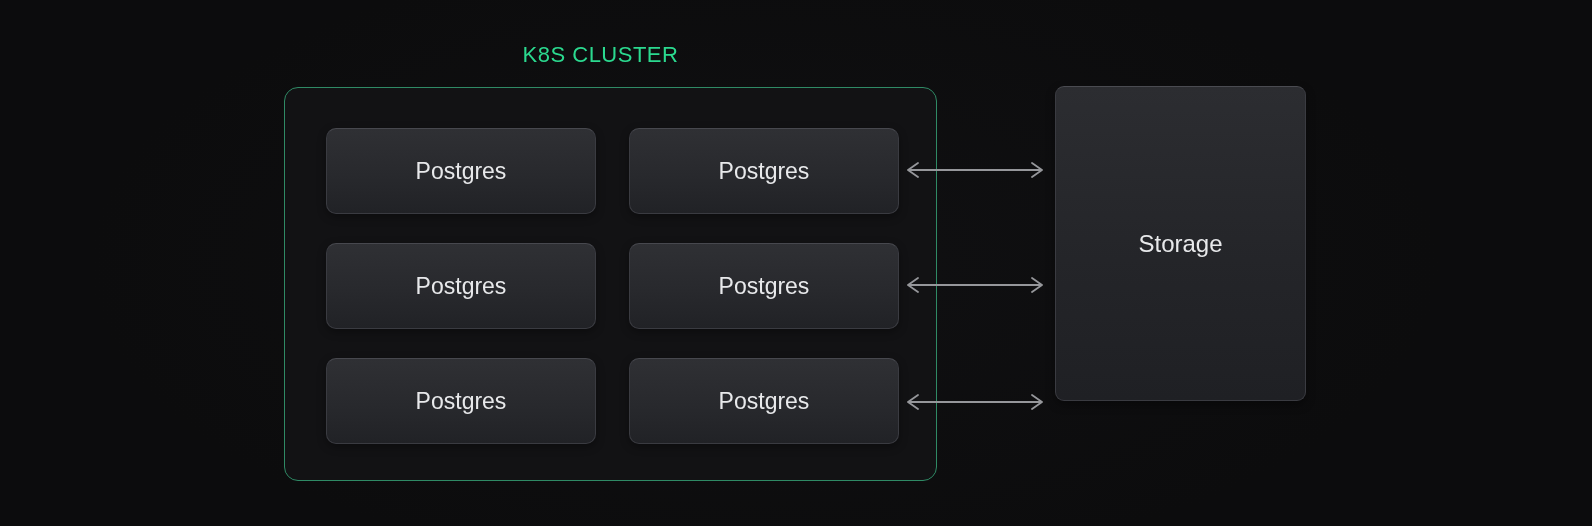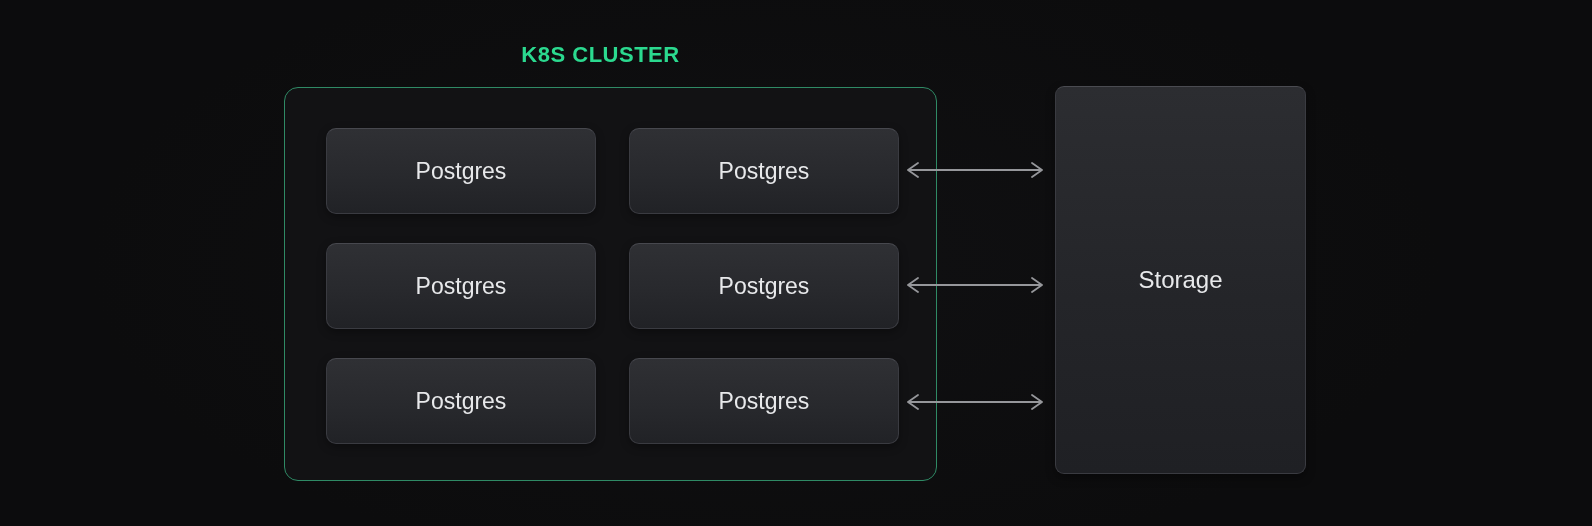--- a/index.html
+++ b/index.html
@@ -15,21 +15,21 @@
     background: radial-gradient(ellipse 900px 420px at 48% 50%, #101012 0%, #0c0c0d 75%);
     font-family: "Liberation Sans", "DejaVu Sans", sans-serif;
   }
   .cluster-title {
     position: absolute;
     left: 284px;
     top: 42px;
     width: 633px;
     text-align: center;
     font-size: 22px;
-    font-weight: 700;
+    font-weight: 400;
     letter-spacing: 0.5px;
     color: #2bd98f;
   }
   .cluster {
     position: absolute;
     left: 284px;
     top: 87px;
     width: 653px;
     height: 394px;
     box-sizing: border-box;
@@ -54,21 +54,21 @@
     justify-content: center;
     color: #e8e9eb;
     font-size: 23px;
     box-sizing: border-box;
   }
   .storage {
     position: absolute;
     left: 1055px;
     top: 86px;
     width: 251px;
-    height: 388px;
+    height: 315px;
     box-sizing: border-box;
     border-radius: 9px;
     background: linear-gradient(180deg, #2c2d31 0%, #242529 55%, #1f2024 100%);
     border: 1px solid #3a3b41;
     border-top-color: #4a4b51;
     box-shadow: 0 4px 10px rgba(0,0,0,0.35);
     display: flex;
     align-items: center;
     justify-content: center;
     color: #e8e9eb;

